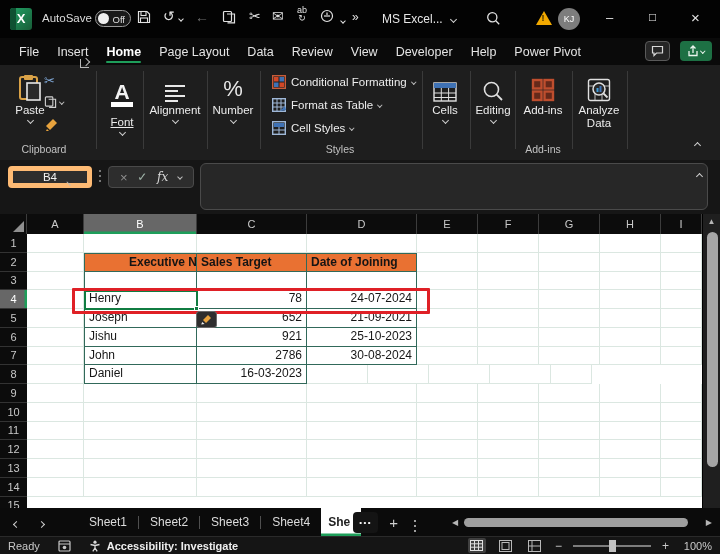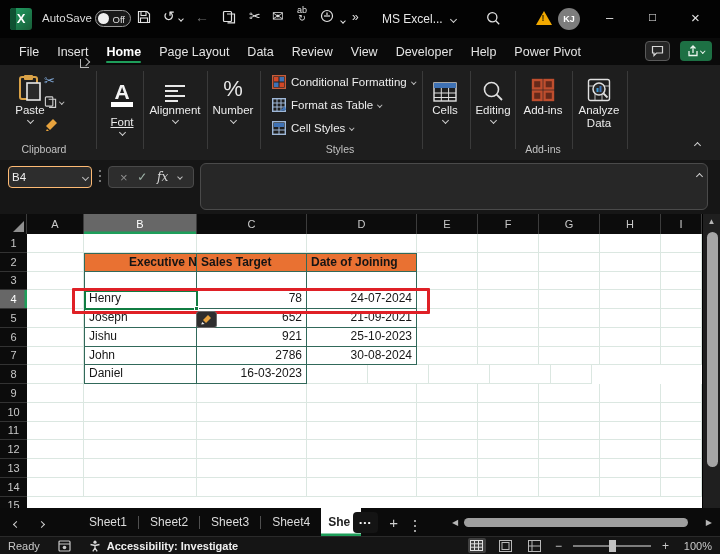--- a/index.html
+++ b/index.html
@@ -34,21 +34,21 @@
   .toggle-state { position:absolute; right:5px; top:2.5px; font-size:9.5px; color:#e0e0e0; }
   .qat { color:#e2e2e2; font-size:14px; line-height:14px; }
   .dim { color:#6f6f6f; }
   .tb-title { left:382px; top:12px; font-size:12px; color:#e6e6e6; display:flex; gap:8px; align-items:center; }
   .winbtn { font-size:13px; color:#e6e6e6; }
   .warn-tri { width:0; height:0; border-left:8px solid transparent;
     border-right:8px solid transparent; border-bottom:14px solid #f2a900; position:relative; }
   .warn-tri::after { content:"!"; position:absolute; left:-2.5px; top:2px;
     font-size:9px; font-weight:bold; color:#3a2a00; }
   .avatar { width:22px; height:22px; border-radius:50%; background:#7d7d7d;
-    color:#fff; font-size:9px; font-weight:bold; text-align:center; line-height:22px; }
+    color:#fff; font-size:9px; font-weight:normal; text-align:center; line-height:22px; }
 
   
   .menubar { top:38px; height:27px; background:#0a0a0a; display:flex; align-items:center; }
   .mi-wrap { display:flex; align-items:center; height:100%; margin-left:10px; }
   .mi { padding:0 9px; font-size:12.5px; color:#e4e4e4; height:100%;
     display:flex; align-items:center; position:relative; cursor:default; }
   .mi.active { font-weight:bold; color:#fff; }
   .mi.active::after { content:""; position:absolute; left:9px; right:9px; bottom:2px;
     height:2.5px; border-radius:2px; background:#1e9e5a; }
   .menubar > .rbtns { position:absolute; right:0; top:3px; display:flex; gap:10px; align-items:center; }
@@ -71,22 +71,22 @@
   .styles-row { display:flex; align-items:center; gap:5px; font-size:11.5px; color:#ececec; left:272px; }
   .smallstack { left:44px; display:flex; align-items:center; gap:3px; }
   .launcher { width:9px; height:9px; border-left:1.4px solid #b8b8b8; border-bottom:1.4px solid #b8b8b8; position:relative; }
   .launcher::after { content:""; position:absolute; right:0px; top:0px; width:5px; height:5px;
     border-top:1.4px solid #b8b8b8; border-right:1.4px solid #b8b8b8; transform:rotate(45deg); }
 
   
   .fxbar { top:160px; height:54px; background:#161616; }
   .fxbar > * { position:absolute; }
   .namebox { left:8px; top:6px; width:84px; height:22px; background:#2d2d2d;
-    border:1px solid #fdba74; border-radius:4px; color:#f0f0f0; font-size:11.5px;
-    display:flex; align-items:center; padding:0 3px; }
+    border:5px solid #fdba74; border-radius:4px; color:#f0f0f0; font-size:11.5px;
+    display:flex; align-items:center; padding:0 16px;flex-direction:column; }
   .namebox .chv { margin-left:auto; color:#bdbdbd; }
   .fxbox { left:108px; top:6px; width:86px; height:22px; background:#2d2d2d;
     border:1px solid #4a4a4a; border-radius:4px; display:flex; align-items:center;
     justify-content:space-around; padding:0 6px; }
   .finput { left:200px; top:3px; width:508px; height:47px; background:#272727;
     border:1px solid #4a4a4a; border-radius:6px; color:#eee; font-size:12px; padding:4px 8px; }
 
   
   .gridband { top:214px; height:294px; background:#fff; overflow:hidden; }
   .gridband > * { position:absolute; }

